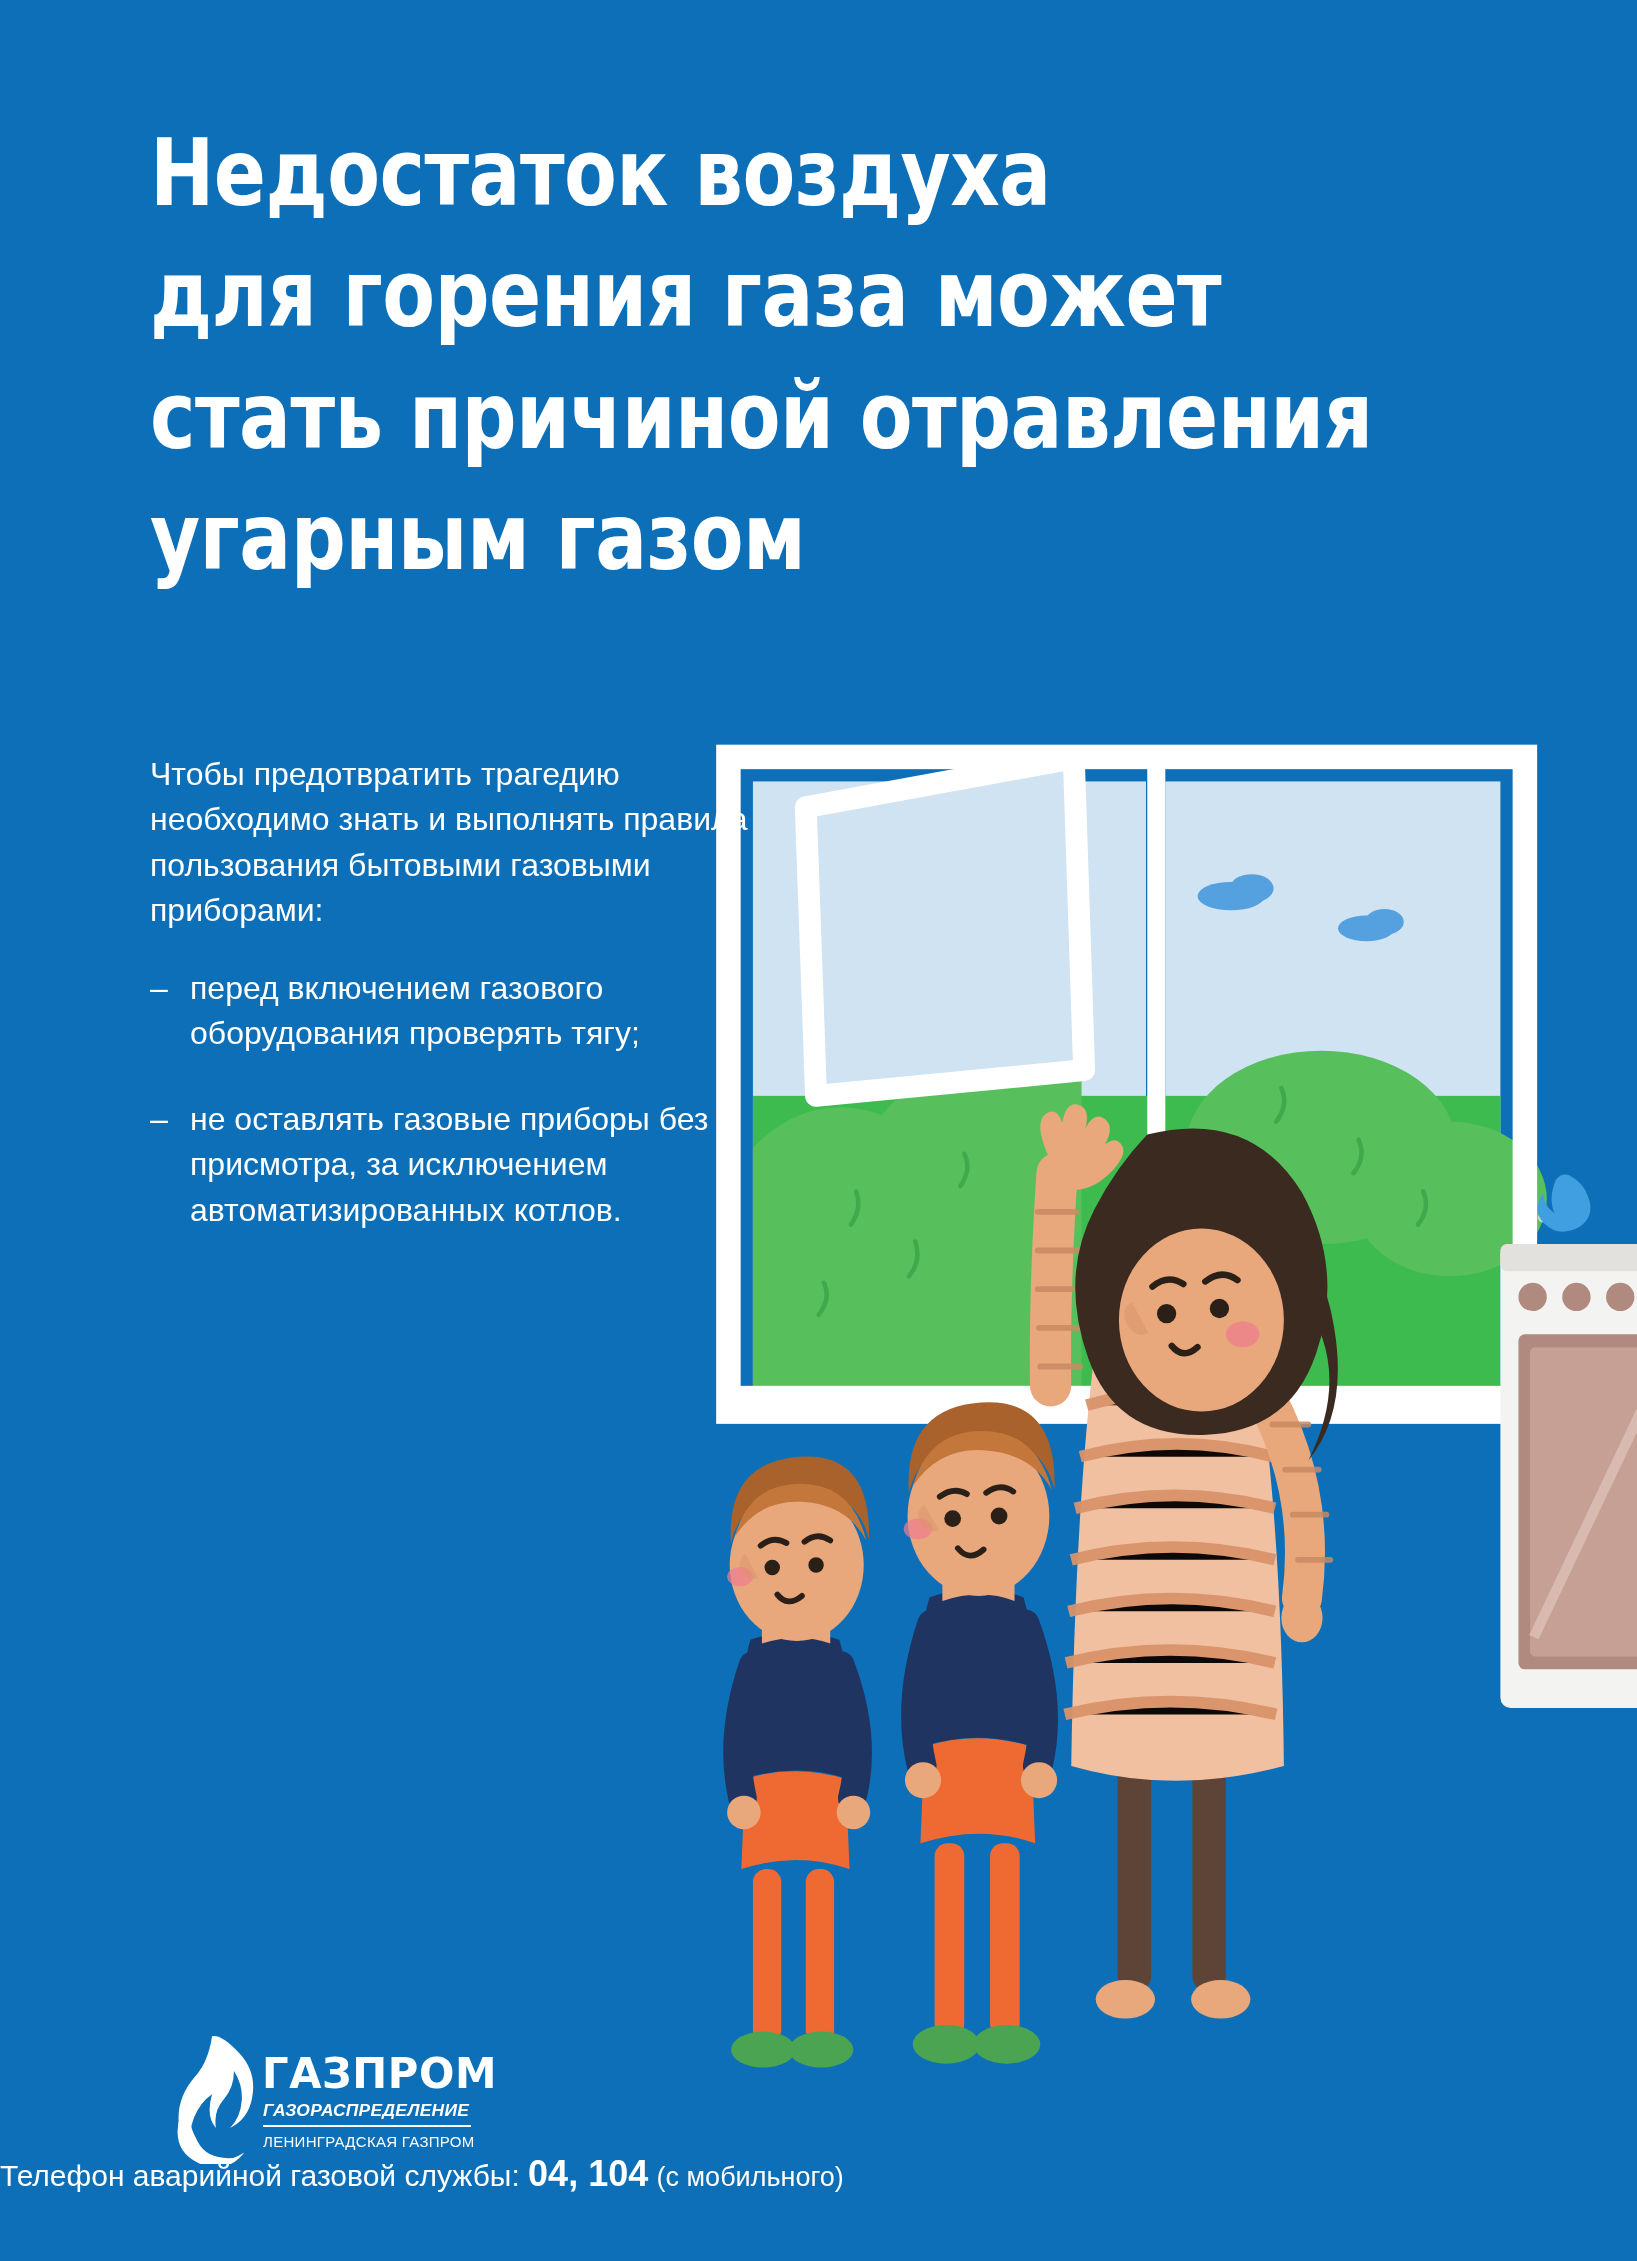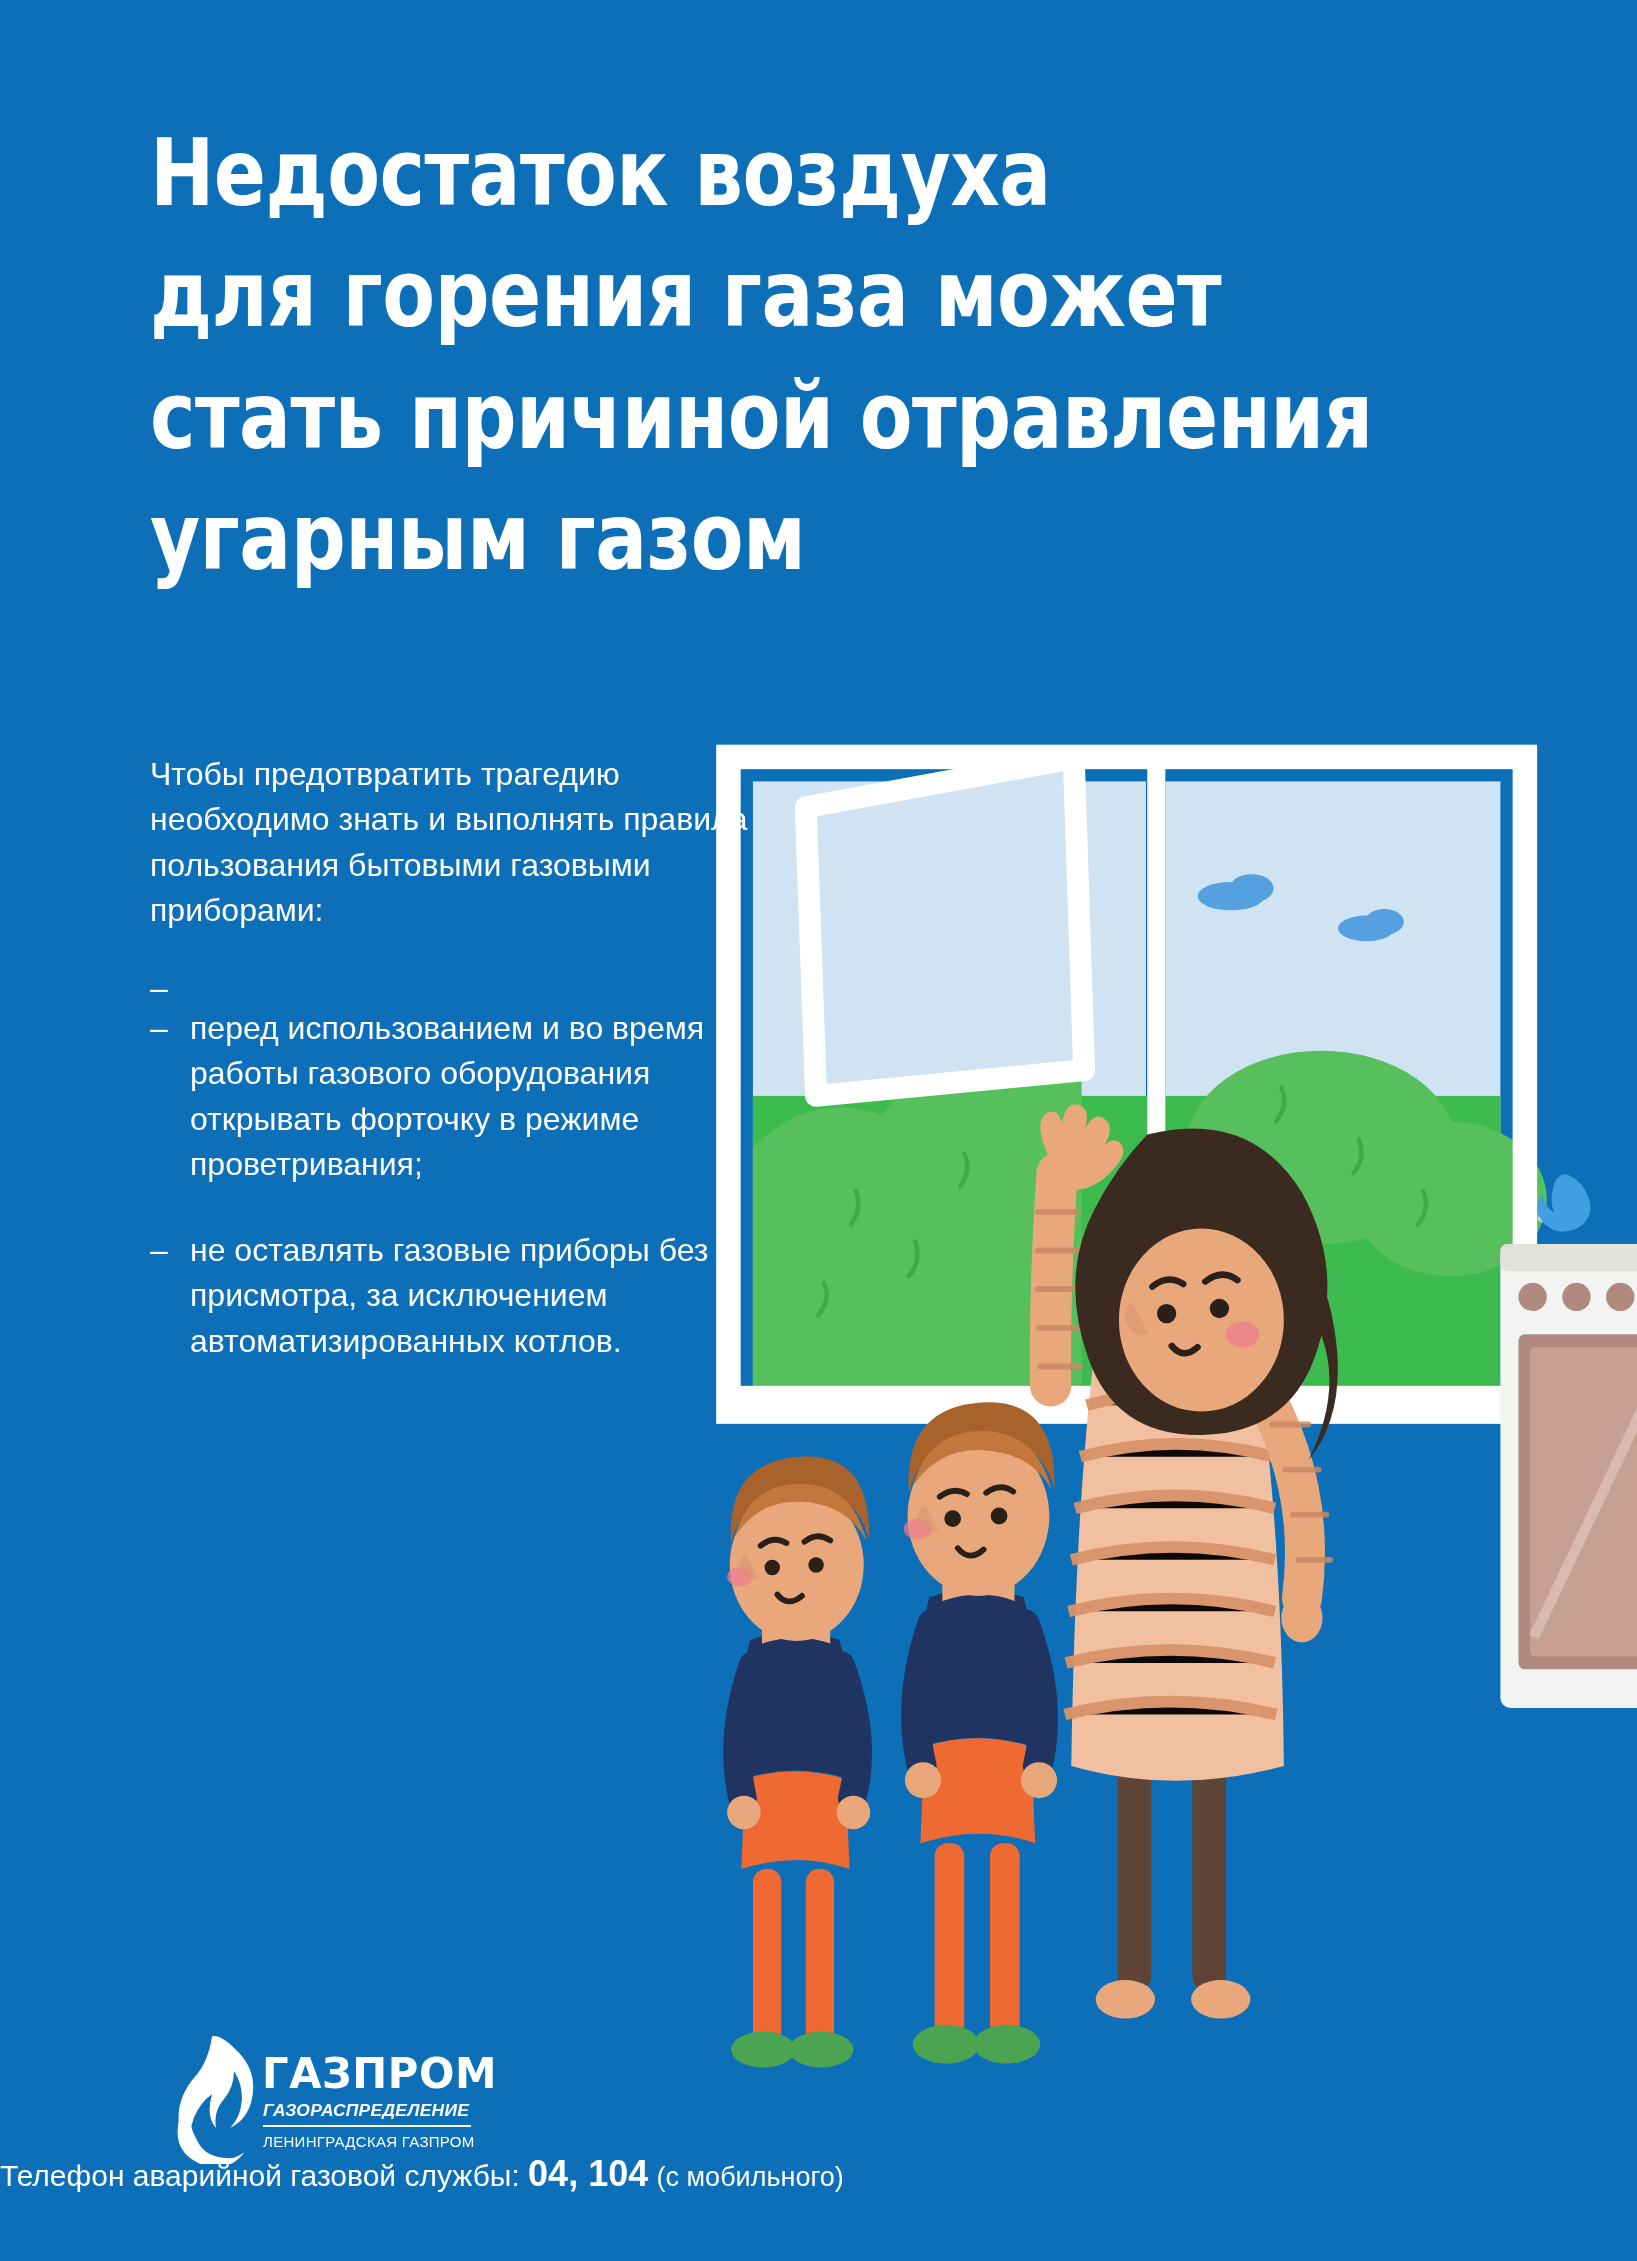--- a/index.html
+++ b/index.html
@@ -152,24 +152,24 @@
   <span class="hl-line">для горения газа может</span>
   <span class="hl-line">стать причиной отравления</span>
   <span class="hl-line">угарным газом</span>
 </div>
 
 <div id="intro">Чтобы предотвратить трагедию необходимо знать и выполнять правила пользования бытовыми газовыми приборами:</div>
 
 <div id="bullets">
   <div class="bullet">
     <span class="dash">–</span>
+    <span>перед включением газового оборудования проверять тягу;</span>
   </div>
   <div class="bullet">
     <span class="dash">–</span>
-    <span>перед использованием и во время работы газового оборудования открывать форточку в режиме проветривания;</span>
   </div>
   <div class="bullet">
     <span class="dash">–</span>
     <span>не оставлять газовые приборы без присмотра, за исключением автоматизированных котлов.</span>
   </div>
 </div>
 
 <div id="illustration">
   <svg viewBox="0 0 1690 2140" width="1089" height="1379" xmlns="http://www.w3.org/2000/svg">
 

